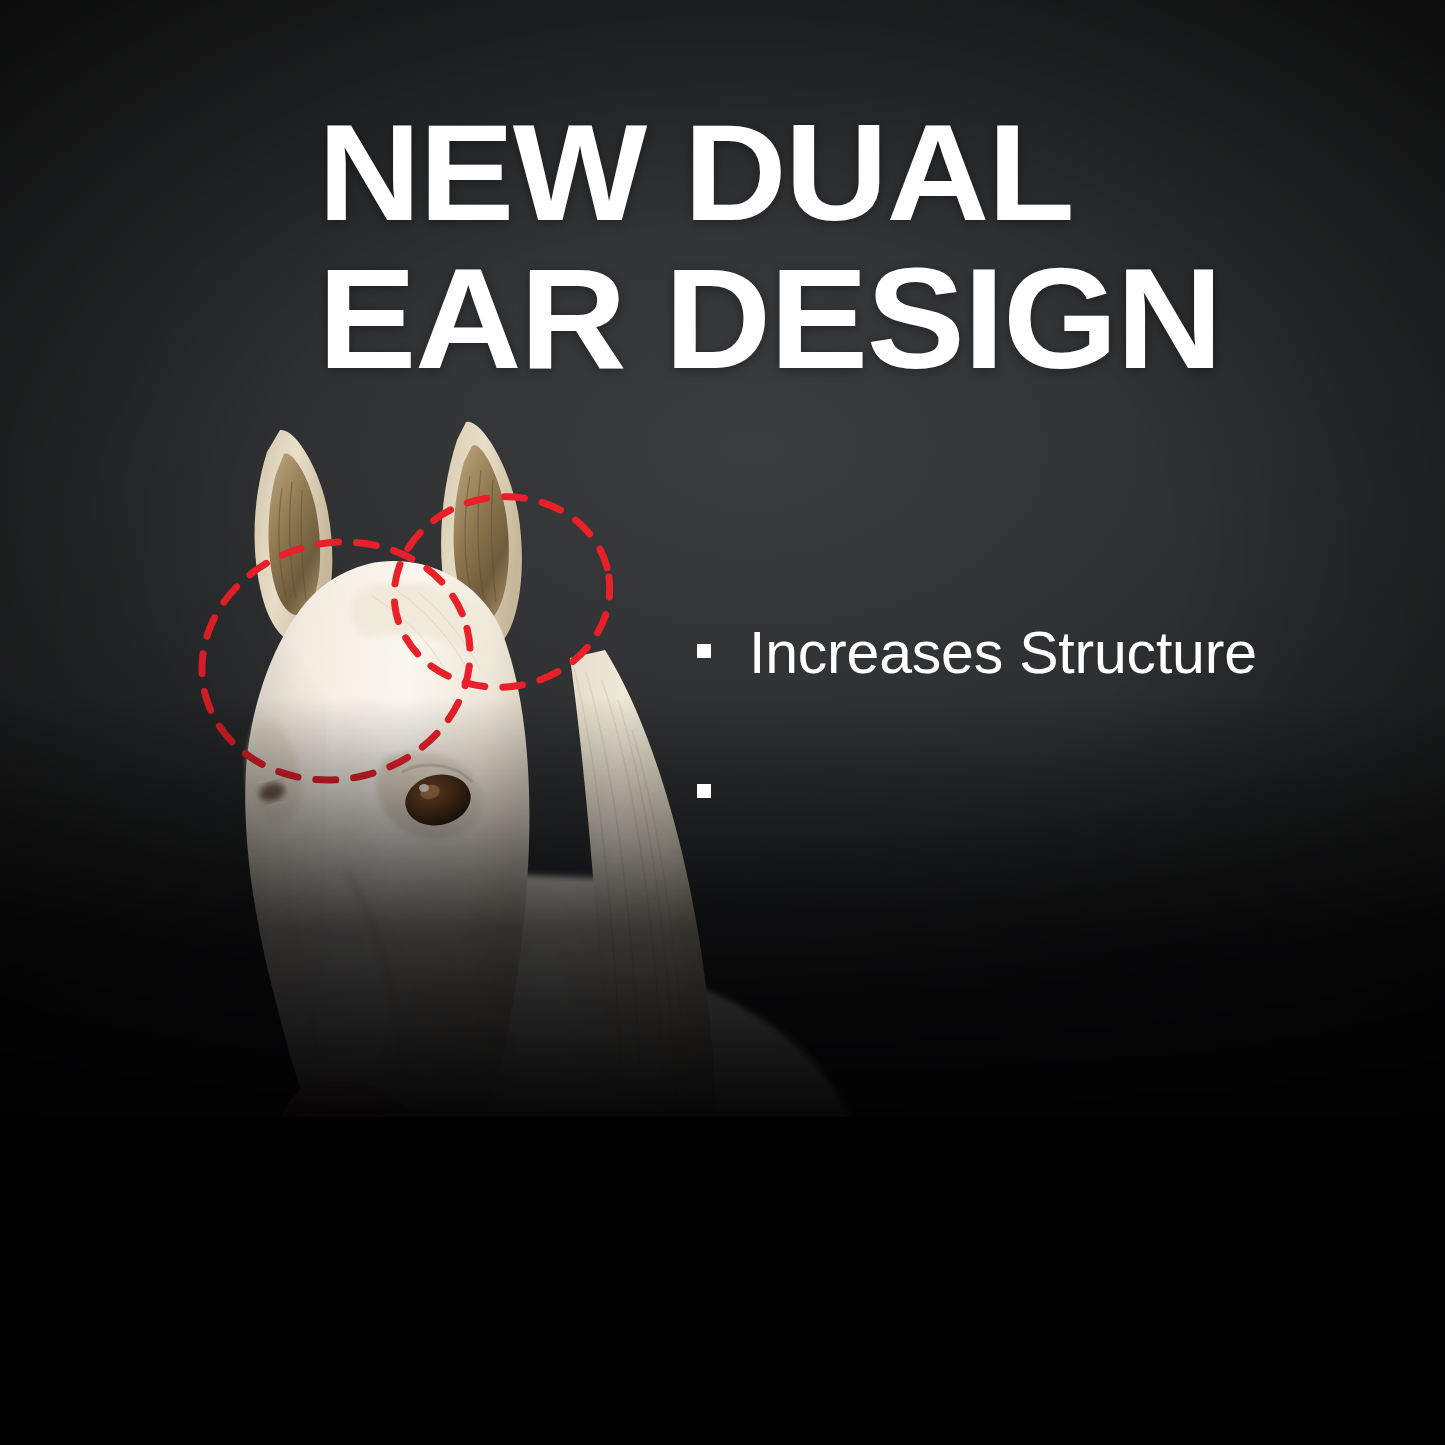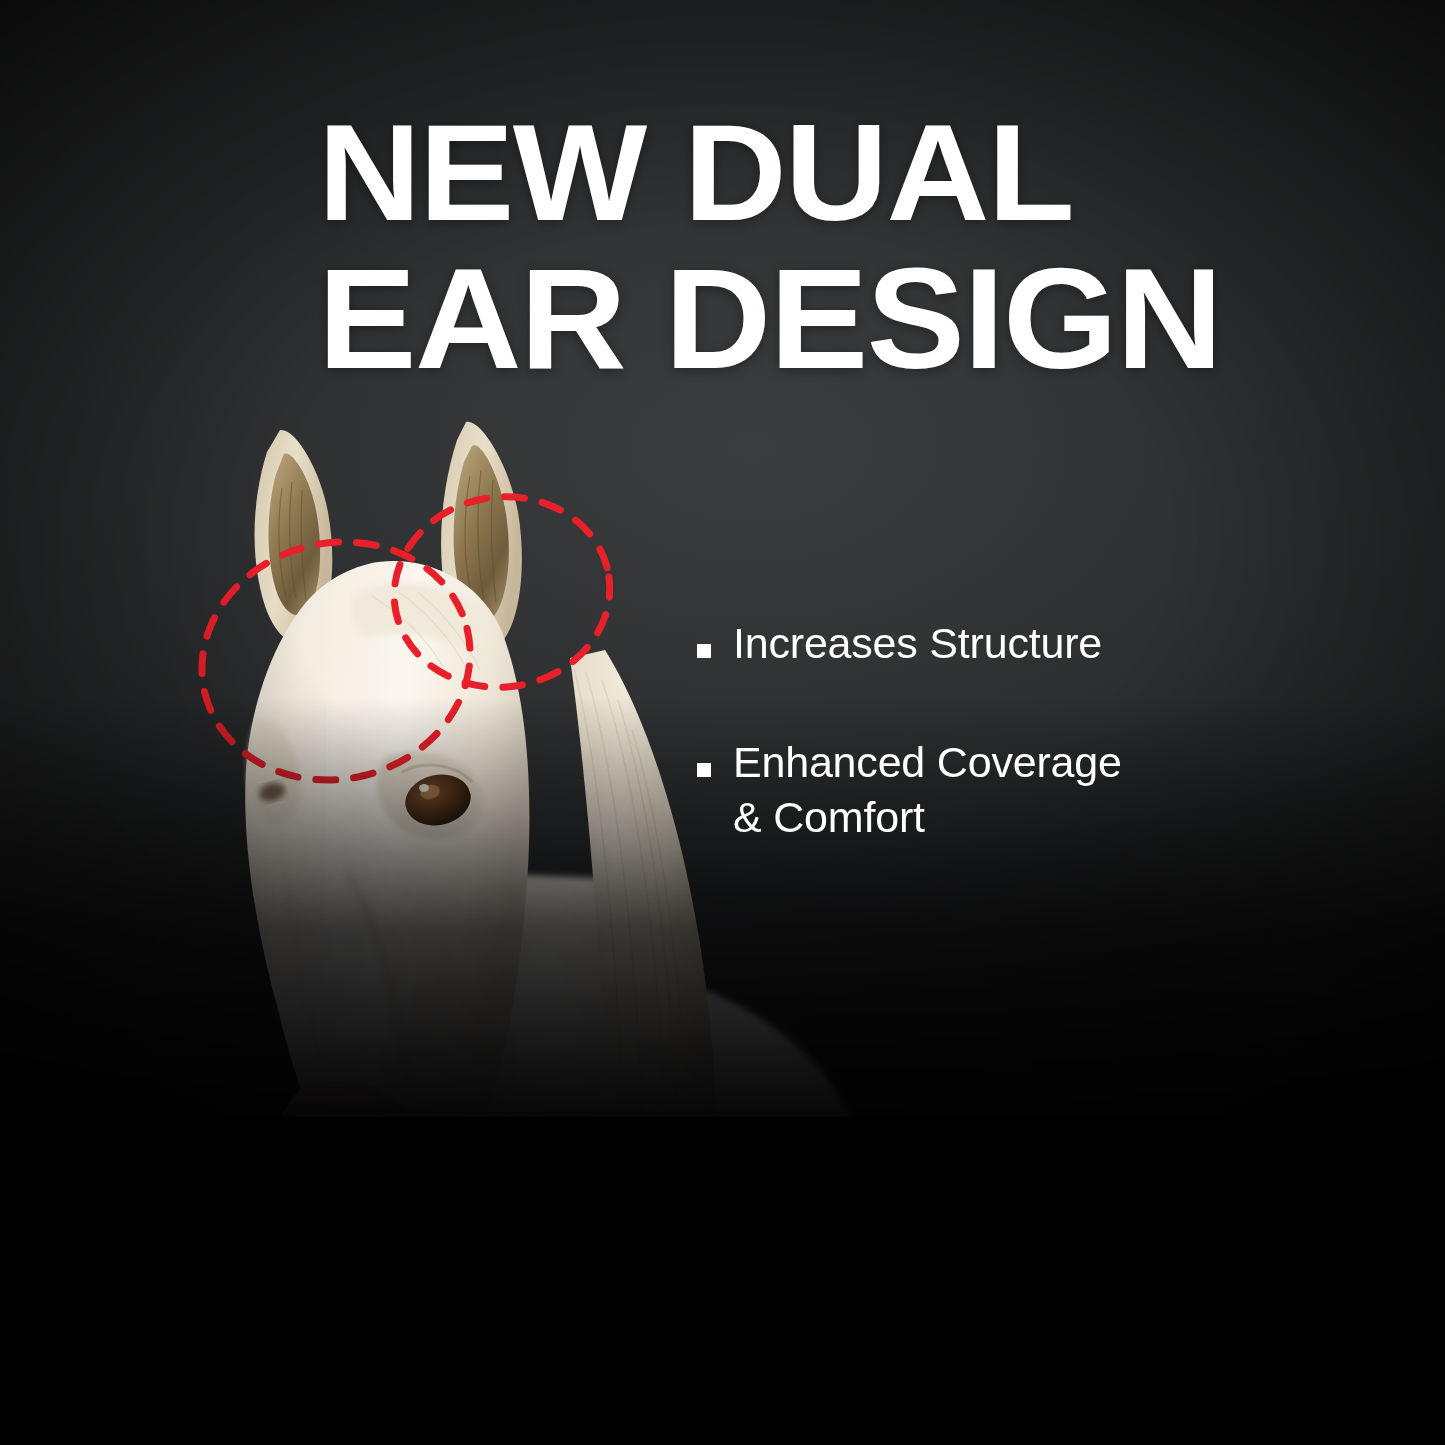--- a/index.html
+++ b/index.html
@@ -81,23 +81,24 @@
     height: 14px;
     background: #ffffff;
     flex: 0 0 auto;
     margin-top: 28px;
     margin-right: 22px;
   }
   .bullet-text {
     color: #ffffff;
     font-family: "Liberation Sans", sans-serif;
     font-weight: 400;
-    font-size: 43px;
+    font-size: 59px;
     line-height: 1.28;
     letter-spacing: -0.2px;
+    margin-left: 16px;
   }
 
   
   .horse-wrap {
     position: absolute;
     left: 150px;
     top: 400px;
     width: 720px;
     height: 1045px;
   }
@@ -306,22 +307,21 @@
     <div class="bullet-row">
       <span class="bullet-marker"></span>
       <span class="bullet-text">
         <span>Increases Structure</span><br>
       </span>
     </div>
 
     <div class="bullet-row">
       <span class="bullet-marker"></span>
       <span class="bullet-text">
-        <span>Enhanced Coverage</span><br>
-        <span>&amp; Comfort</span>
+        <br>
       </span>
     </div>
 
   </div>
 
   <div class="logo">
     <svg viewBox="0 0 172 180" xmlns="http://www.w3.org/2000/svg" aria-hidden="true">
       <defs>
         <clipPath id="shieldClip">
           <path d="M86 3 L166 42 L166 104 C166 136, 130 164, 86 177 C 42 164, 6 136, 6 104 L6 42 Z"></path>

